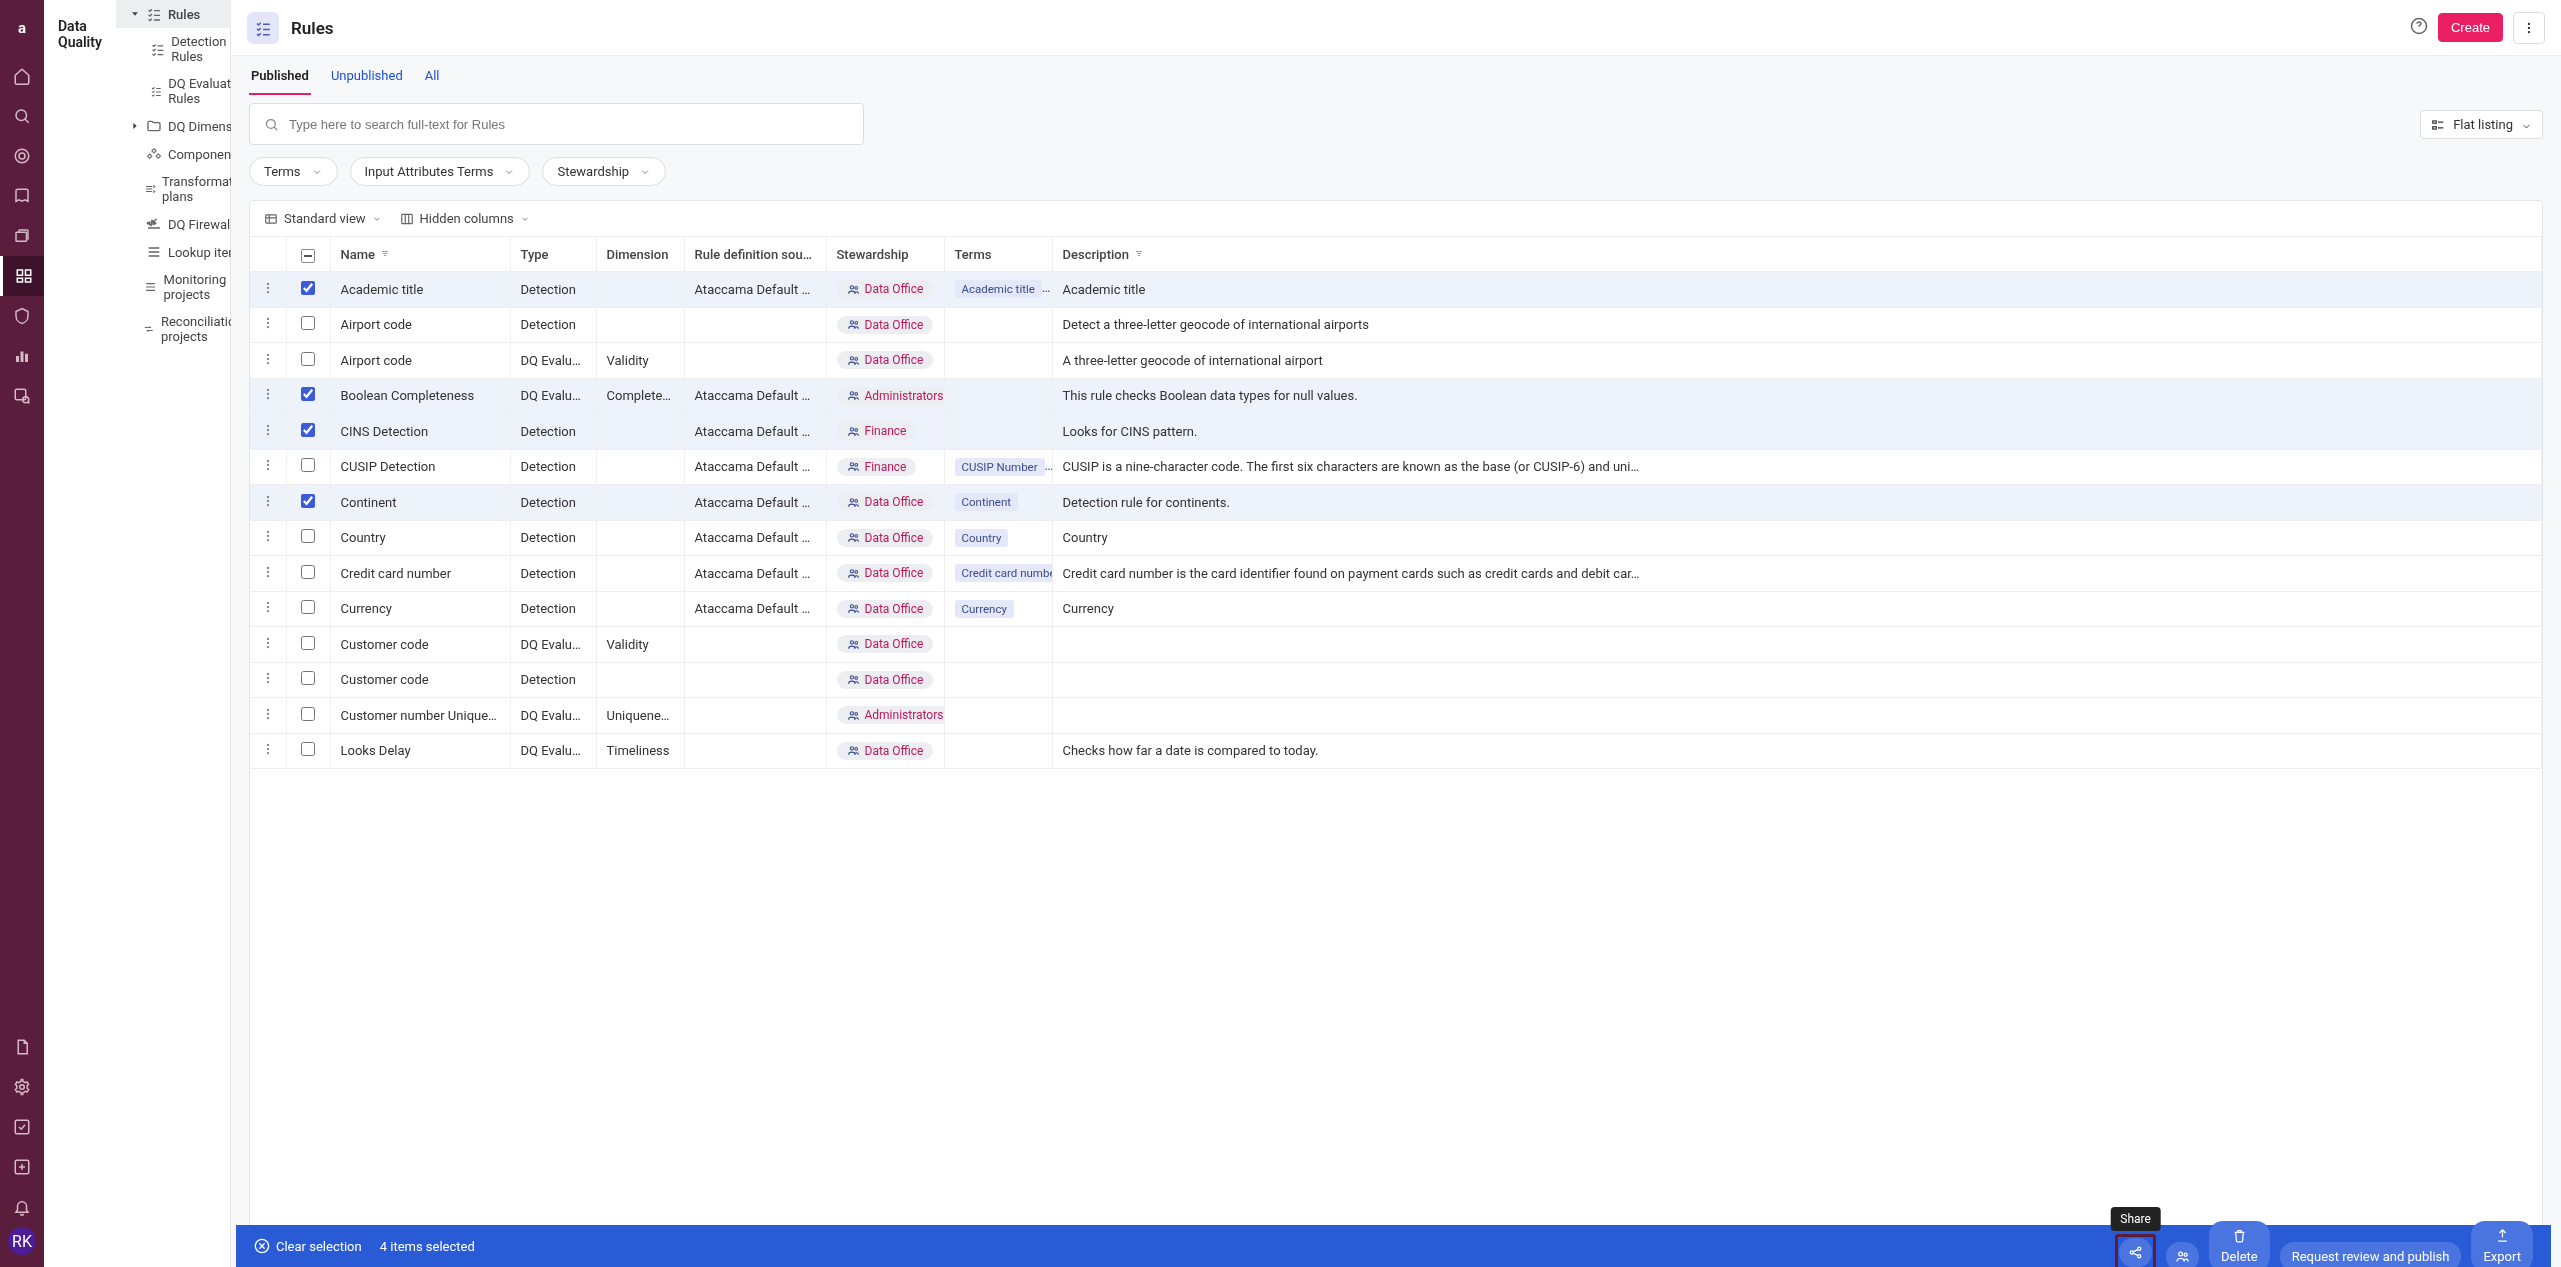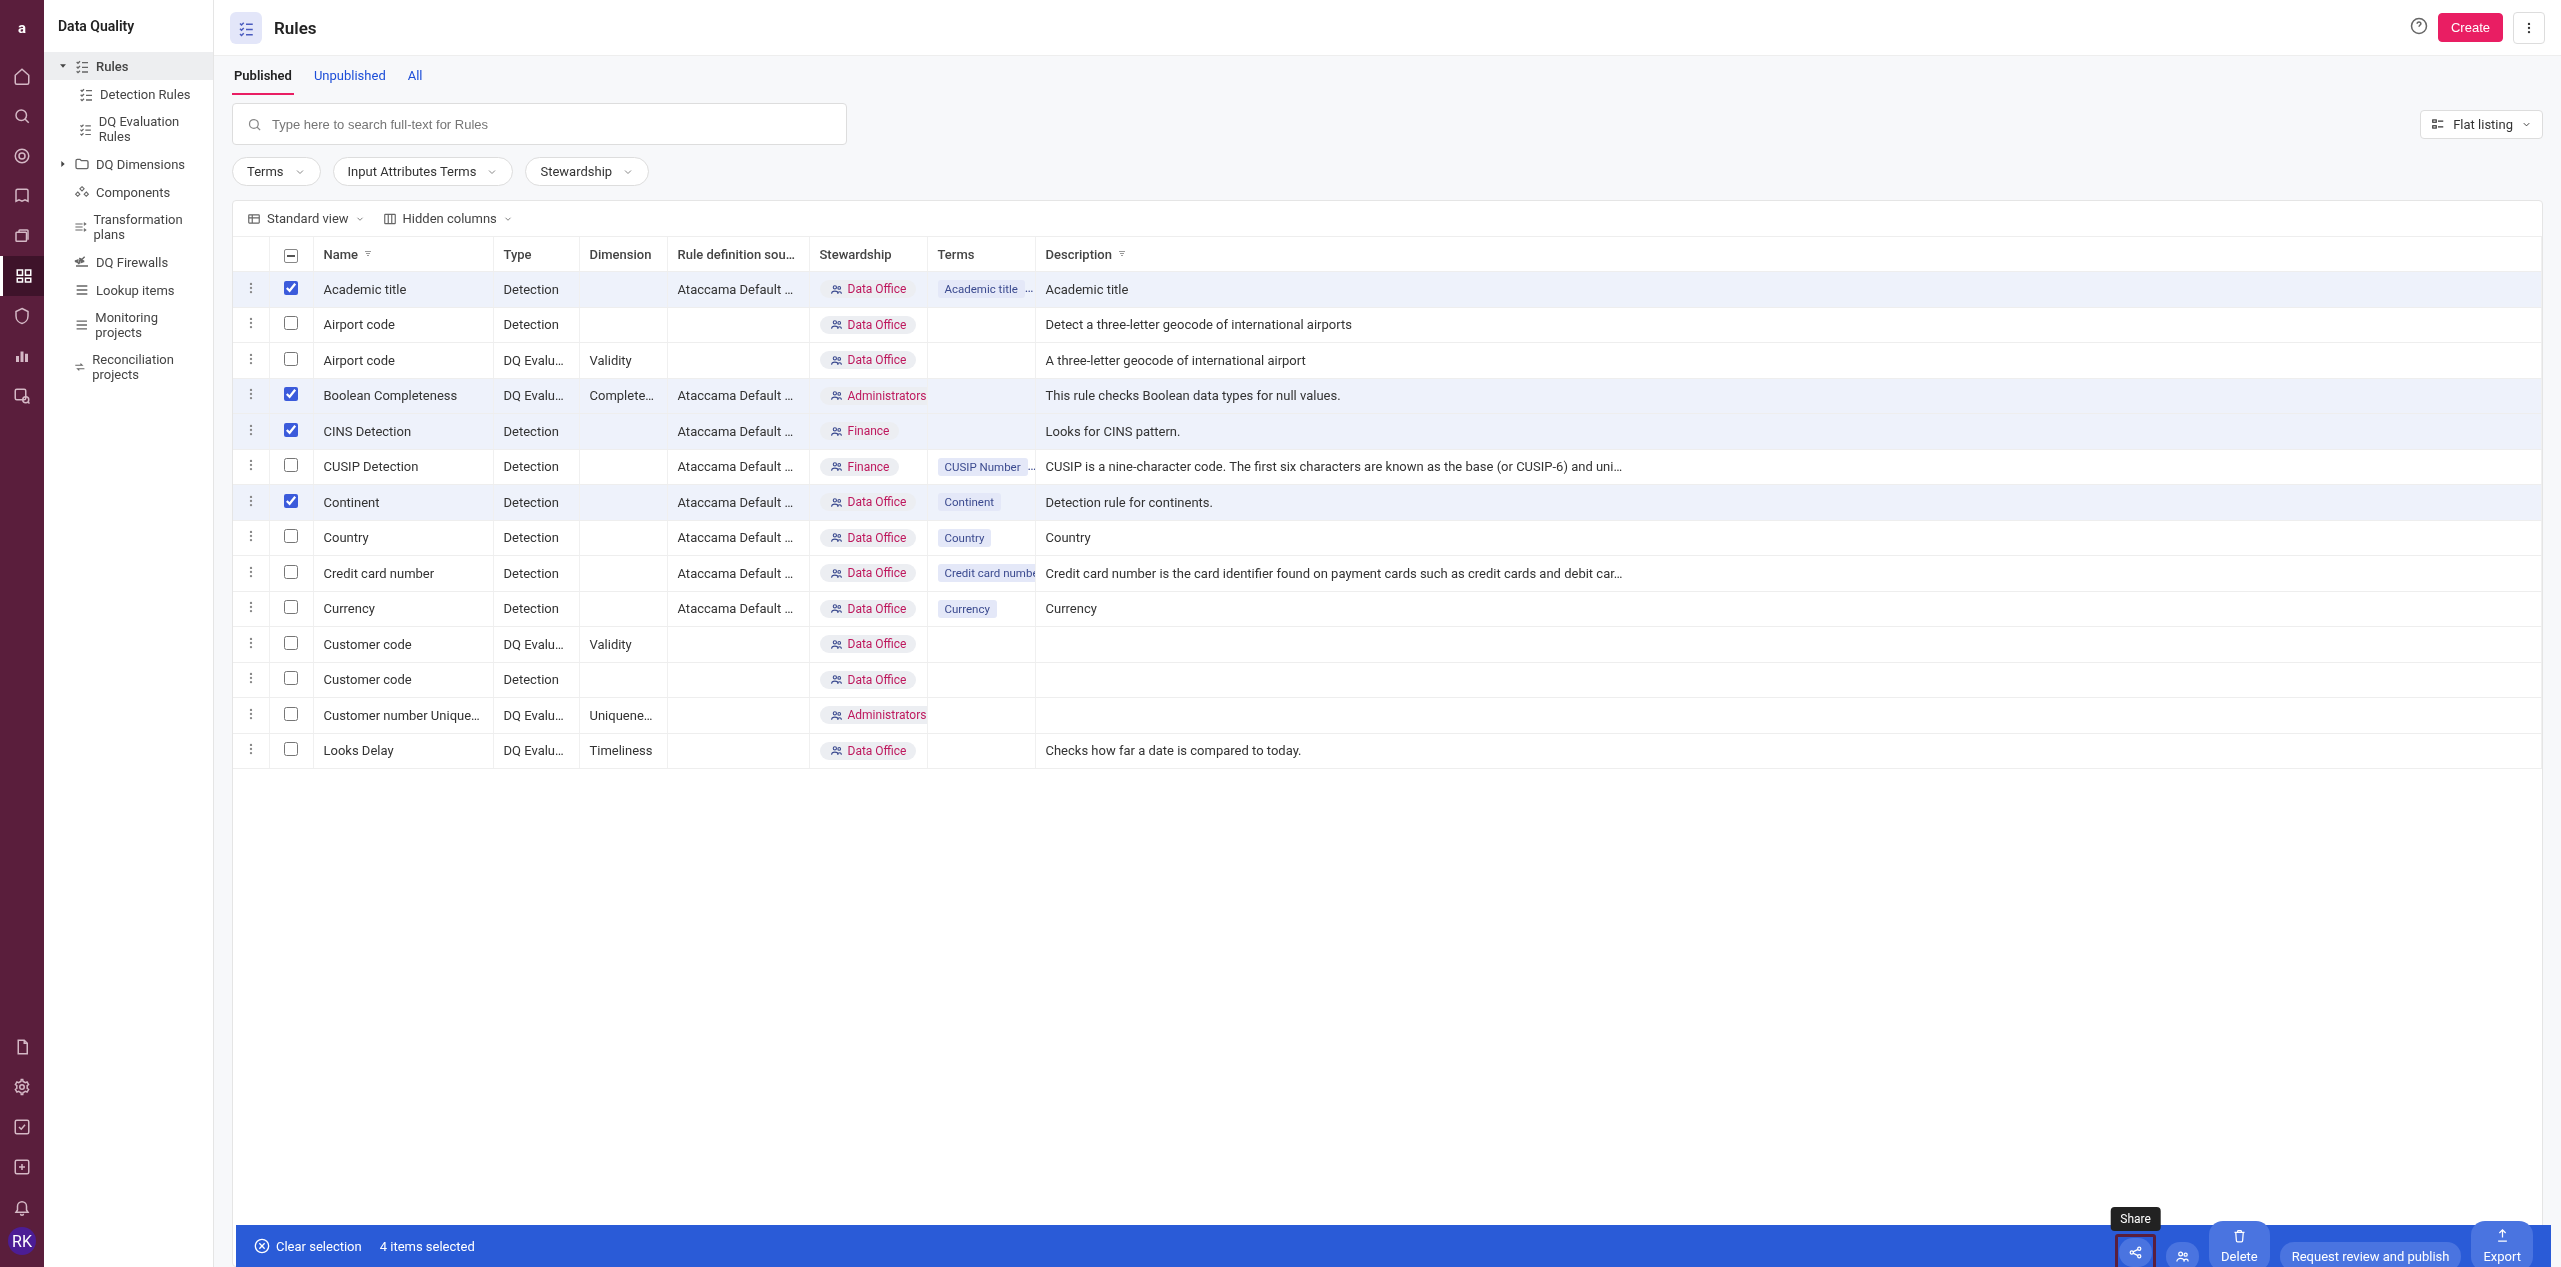--- a/index.html
+++ b/index.html
@@ -9,21 +9,21 @@
 
 .rail { width: 44px; background: #5a1e3c; display: flex; flex-direction: column; align-items: center; color: #fff; flex-shrink:0; }
 .rail .logo { width: 44px; height: 56px; display:flex; align-items:center; justify-content:center; font-weight:bold; font-size:15px; }
 .rail .rail-item { width: 44px; height: 40px; display:flex; align-items:center; justify-content:center; color:#d4b8c5; cursor:pointer; }
 .rail .rail-item.active { background:#3e132a; color:#fff; border-left:3px solid #fff; }
 .rail .spacer { flex:1; }
 .rail .avatar { width:28px; height:28px; border-radius:50%; background:#4c1d95; display:flex; align-items:center; justify-content:center; font-size:16px; font-weight:400; margin-bottom:12px;}
 .rail svg { width:18px; height:18px; }
 
 
-.sidebar { width: 170px; background:#fff; border-right:1px solid #e5e5e5; flex-shrink:0; display:flex; flex-direction:column;}
+.sidebar { width: 187px; background:#fff; border-right:1px solid #e5e5e5; flex-shrink:0; display:flex; flex-direction:row;}
 .sidebar .title { padding:18px 14px; font-size:14px; font-weight:600; color:#222;}
 .sidebar .tree { font-size:13px; }
 .tree-item { display:flex; align-items:center; gap:6px; padding:6px 8px 6px 14px; cursor:pointer; color:#444;}
 .tree-item.active { background:#edeef0; font-weight:500;}
 .tree-item.child { padding-left:34px; }
 .tree-item svg.caret { width:10px; height:10px; }
 .tree-item svg.ico { width:16px; height:16px; color:#666;}
 
 
 .main { flex:1; display:flex; flex-direction:column; background:#f7f8fa; min-width:0;}
@@ -38,21 +38,21 @@
 
 .tabs { display:flex; gap:18px; padding:0 18px; background:transparent;}
 .tab { padding:12px 2px 10px; font-size:13px; color:#1d4ed8; cursor:pointer; border-bottom:2px solid transparent;}
 .tab.active { color:#222; font-weight:600; border-bottom-color:#e91e63;}
 
 
 .controls { padding:8px 18px 14px; display:flex; flex-direction:column; gap:12px; }
 .controls-row { display:flex; align-items:center; gap:12px; }
 .searchbox { flex:0 0 615px; border:1px solid #ddd; border-radius:4px; background:#fff; height:42px; display:flex; align-items:center; padding:0 14px; gap:10px; color:#888;justify-content:space-between;}
 .searchbox input { border:none; outline:none; flex:1; font-size:13px; background:transparent;}
-.view-select { margin-left:auto; border:1px solid #ddd; border-radius:4px; background:#fff; padding:6px 10px; display:flex; align-items:center; gap:8px; cursor:pointer; font-size:13px;}
+.view-select { margin-left:auto; border:1px solid #ddd; border-radius:4px; background:#fff; padding:6px 10px; display:flex; align-items:flex-end; gap:8px; cursor:pointer; font-size:13px;}
 .filter-pill { border:1px solid #ddd; border-radius:16px; padding:6px 14px; background:#fff; display:flex; align-items:center; gap:10px; cursor:pointer; font-size:13px;}
 .filter-pill svg{width:12px;height:12px;color:#888;}
 
 
 .table-wrap { margin:0 18px; background:#fff; border:1px solid #e5e5e5; border-radius:4px; flex:1; display:flex; flex-direction:column; min-height:0;}
 .table-toolbar { display:flex; gap:18px; padding:10px 14px; border-bottom:1px solid #eee; font-size:13px; color:#444;}
 .table-toolbar .tool { display:flex; align-items:center; gap:6px; cursor:pointer;}
 .table-toolbar svg{width:14px;height:14px;color:#666;}
 
 .grid { flex:1; overflow:auto; }

